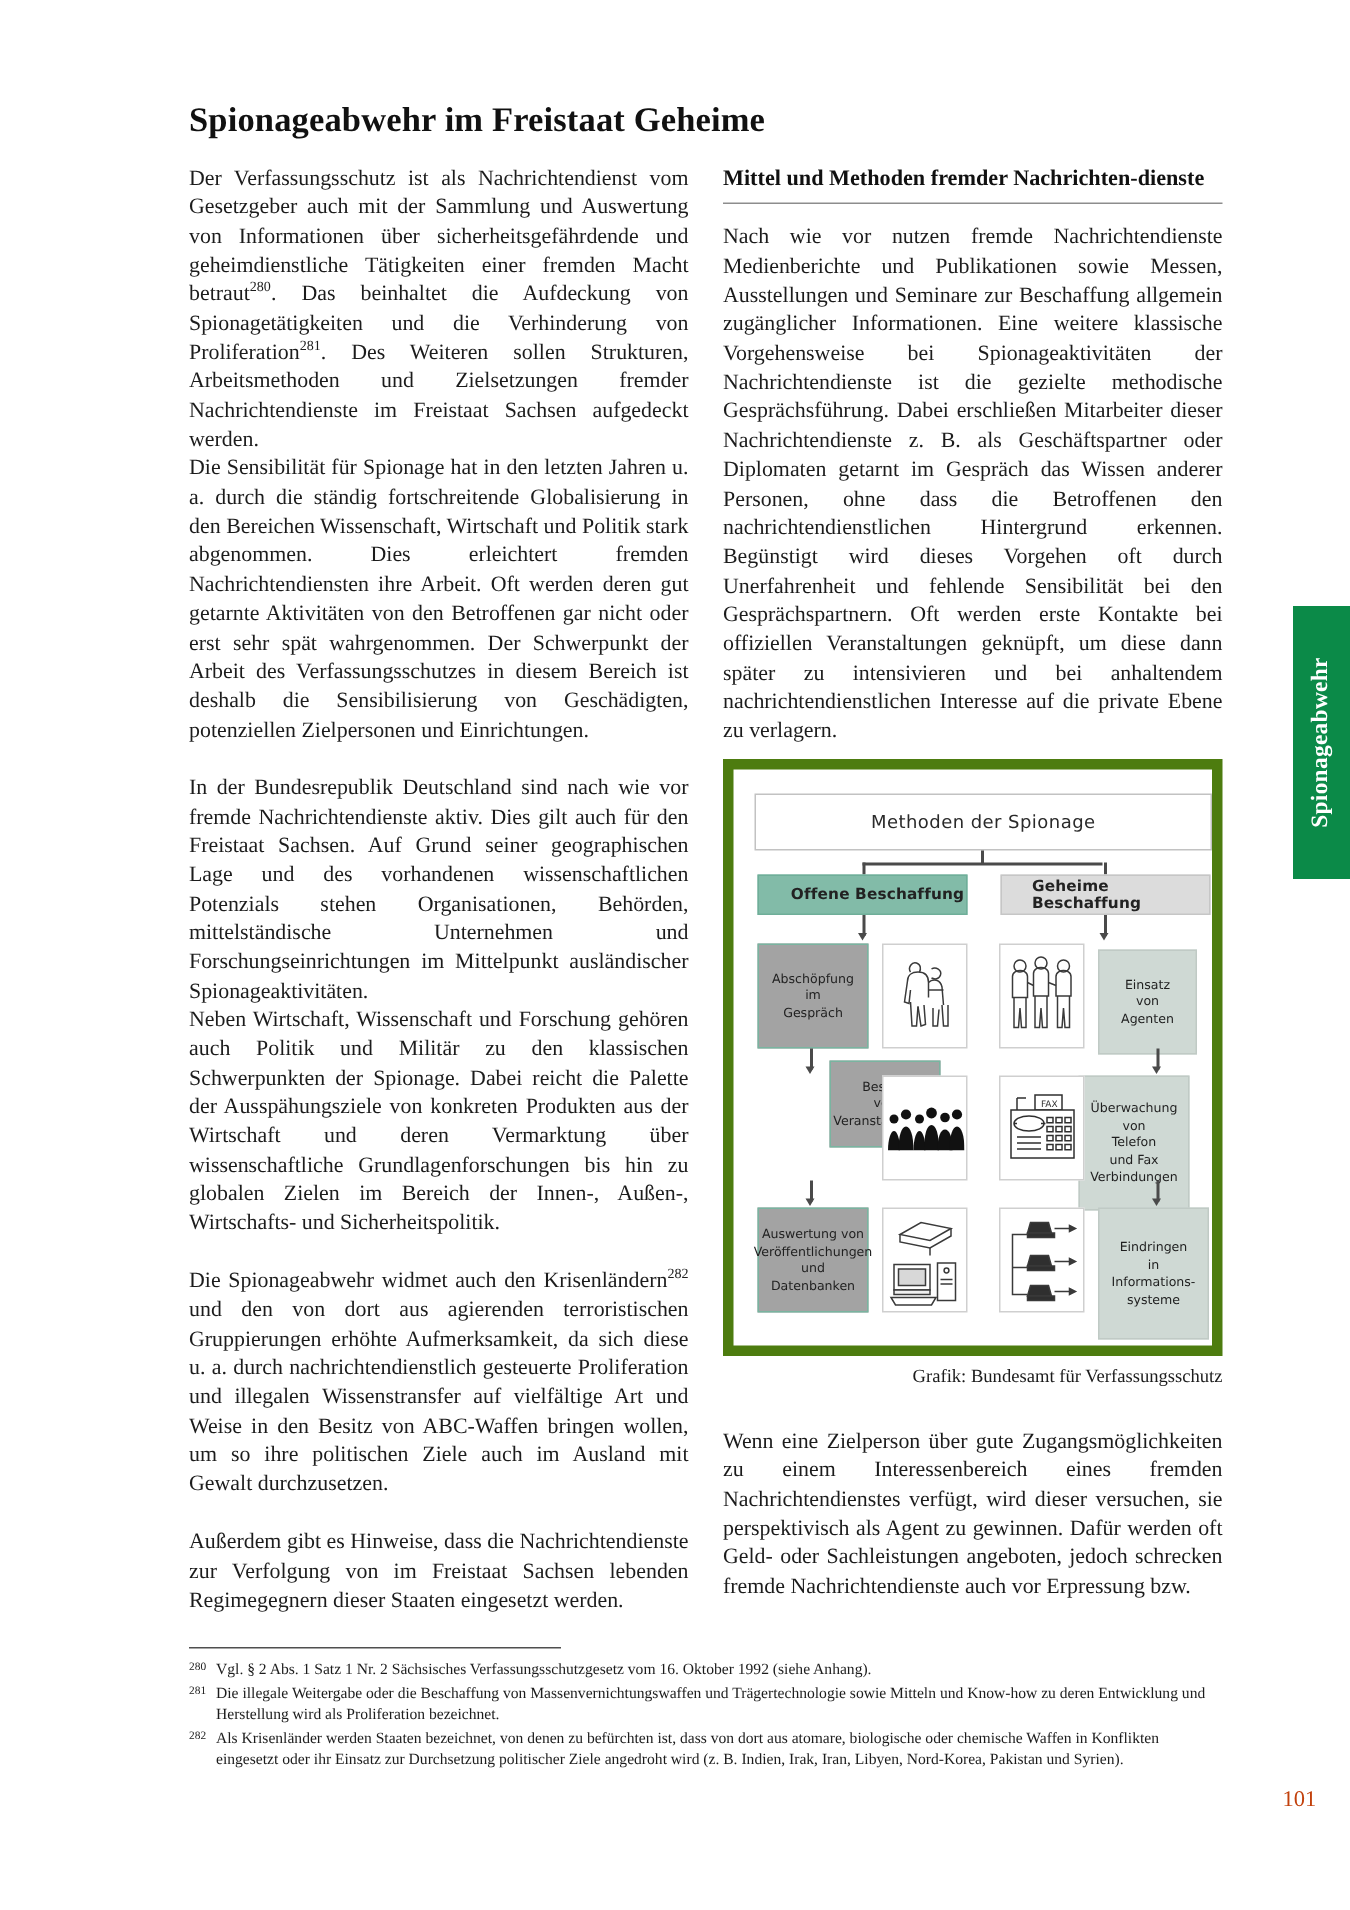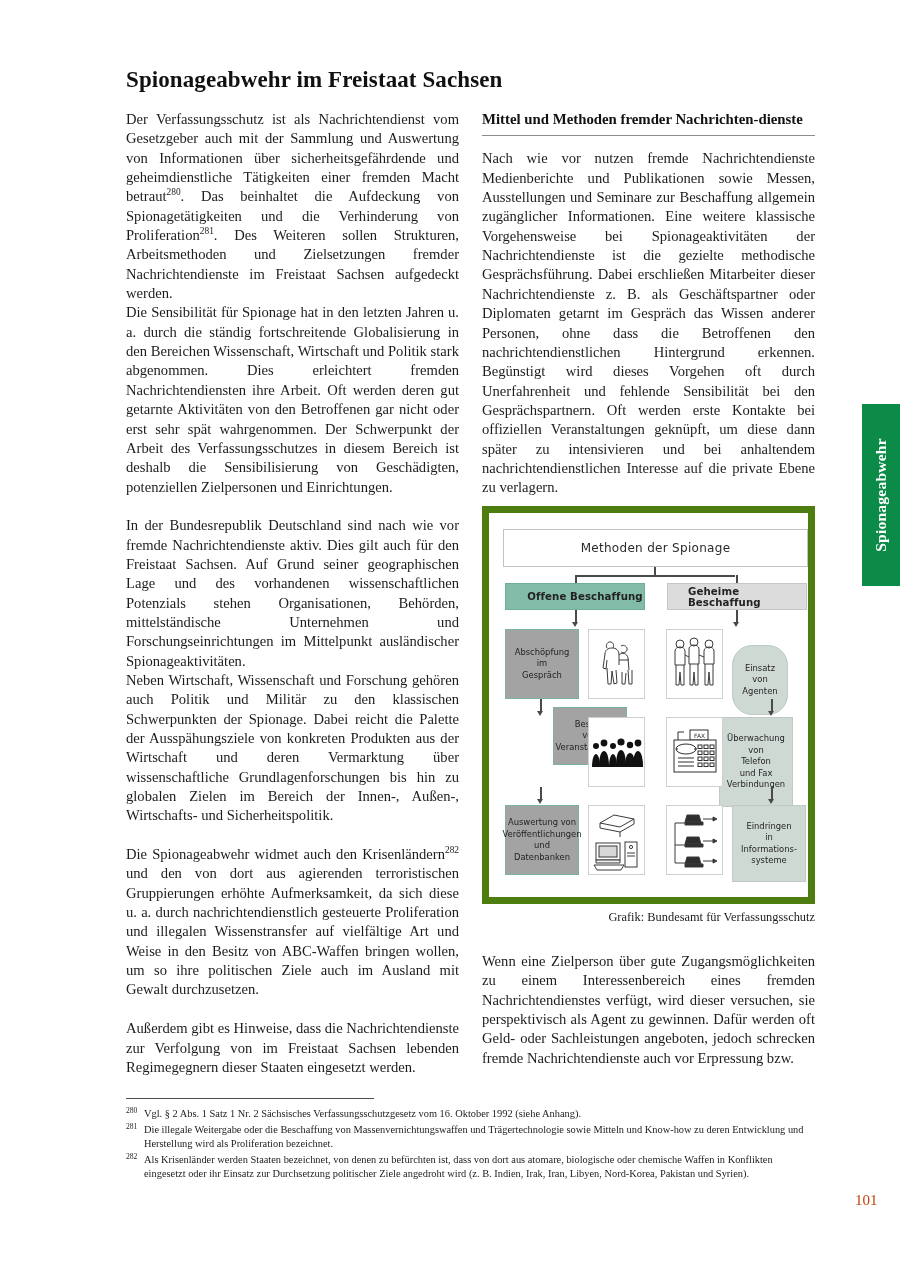--- a/index.html
+++ b/index.html
@@ -241,21 +241,21 @@
     font-size: 15px;
     color: #c2410c;
     font-family: "Liberation Serif", serif;
   }
 </style>
 </head>
 <body>
 
 <div id="page">
 
-  <h1 class="page-title">Spionageabwehr im Freistaat Sachsen</h1>
+  <h1 class="page-title">Spionageabwehr im Freistaat Geheime</h1>
 
   <div class="col col-left">
     <div class="para"><span>Der Verfassungsschutz ist als Nachrichtendienst vom Gesetzgeber auch mit der Sammlung und Auswertung von Informationen über sicherheitsgefährdende und geheimdienstliche Tätigkeiten einer fremden Macht betraut</span><sup>280</sup><span>. Das beinhaltet die Aufdeckung von Spionagetätigkeiten und die Verhinderung von Proliferation</span><sup>281</sup><span>. Des Weiteren sollen Strukturen, Arbeitsmethoden und Zielsetzungen fremder Nachrichtendienste im Freistaat Sachsen aufgedeckt werden.</span></div>
     <div class="para">Die Sensibilität für Spionage hat in den letzten Jahren u. a. durch die ständig fortschreitende Globalisierung in den Bereichen Wissenschaft, Wirtschaft und Politik stark abgenommen. Dies erleichtert fremden Nachrichtendiensten ihre Arbeit. Oft werden deren gut getarnte Aktivitäten von den Betroffenen gar nicht oder erst sehr spät wahrgenommen. Der Schwerpunkt der Arbeit des Verfassungsschutzes in diesem Bereich ist deshalb die Sensibilisierung von Geschädigten, potenziellen Zielpersonen und Einrichtungen.</div>
     <div class="para gap">In der Bundesrepublik Deutschland sind nach wie vor fremde Nachrichtendienste aktiv. Dies gilt auch für den Freistaat Sachsen. Auf Grund seiner geographischen Lage und des vorhandenen wissenschaftlichen Potenzials stehen Organisationen, Behörden, mittelständische Unternehmen und Forschungseinrichtungen im Mittelpunkt ausländischer Spionageaktivitäten.</div>
     <div class="para">Neben Wirtschaft, Wissenschaft und Forschung gehören auch Politik und Militär zu den klassischen Schwerpunkten der Spionage. Dabei reicht die Palette der Ausspähungsziele von konkreten Produkten aus der Wirtschaft und deren Vermarktung über wissenschaftliche Grundlagenforschungen bis hin zu globalen Zielen im Bereich der Innen-, Außen-, Wirtschafts- und Sicherheitspolitik.</div>
     <div class="para gap"><span>Die Spionageabwehr widmet auch den Krisenländern</span><sup>282</sup><span> und den von dort aus agierenden terroristischen Gruppierungen erhöhte Aufmerksamkeit, da sich diese u. a. durch nachrichtendienstlich gesteuerte Proliferation und illegalen Wissenstransfer auf vielfältige Art und Weise in den Besitz von ABC-Waffen bringen wollen, um so ihre politischen Ziele auch im Ausland mit Gewalt durchzusetzen.</span></div>
     <div class="para gap">Außerdem gibt es Hinweise, dass die Nachrichtendienste zur Verfolgung von im Freistaat Sachsen lebenden Regimegegnern dieser Staaten eingesetzt werden.</div>
   </div>
 
@@ -343,21 +343,21 @@
           <rect x="4" y="34" width="24" height="17"></rect>
           <rect x="7" y="37" width="18" height="11" fill="#d8d8d8"></rect>
           <path d="M4 51h24v3H4z" fill="#efefef"></path>
           <rect x="33" y="33" width="12" height="25"></rect>
           <circle cx="39" cy="38" r="1.6"></circle>
           <path d="M35 44h8M35 47h8"></path>
           <path d="M2 56h30l-3 5H5z"></path>
         </svg>
       </div>
 
-      <div class="node gray" style="left:243px; top:132px; width:56px; height:70px;border-radius:20px;">
+      <div class="node gray" style="left:243px; top:120px; width:66px; height:70px;">
         <div>Einsatz</div>
         <div>von</div>
         <div>Agenten</div>
       </div>
       <div class="pic" style="left:177px; top:116px; width:57px; height:70px;">
         <svg width="48" height="58" viewBox="0 0 48 58" fill="none" stroke="#3a3a3a" stroke-width="1">
           <circle cx="9" cy="9" r="4"></circle>
           <path d="M4 16c0-3 3-4 5-4s5 1 5 4v14H4z"></path>
           <path d="M5 30l0 20h3l1-13 1 13h3l0-20"></path>
           <circle cx="23" cy="7" r="4"></circle>
@@ -400,21 +400,21 @@
             <rect x="28" y="35" width="4" height="3.5"></rect>
               <rect x="34" y="35" width="4" height="3.5"></rect>
               <rect x="40" y="35" width="4" height="3.5"></rect>
           </g>
           <path d="M8 30h16M8 34h16M8 38h16"></path>
         </svg>
       </div>
       <div class="connector" style="left:282px; top:274px; height:14px;"></div>
       <div class="arrowhead" style="left:279.3px; top:286px; transform:rotate(180deg);"></div>
 
-      <div class="node gray" style="left:243px; top:292px; width:74px; height:77px;">
+      <div class="node gray" style="left:243px; top:292px; width:74px; height:88px;">
         <div>Eindringen</div>
         <div>in</div>
         <div>Informations-</div>
         <div>systeme</div>
       </div>
       <div class="pic" style="left:177px; top:292px; width:57px; height:70px;">
         <svg width="52" height="62" viewBox="0 0 52 62" fill="none" stroke="#3a3a3a" stroke-width="1">
           <g fill="#2f2f2f">
             <path d="M18 6h12l2 7H16z"></path>
               <path d="M16 13h18v3H16z"></path>

